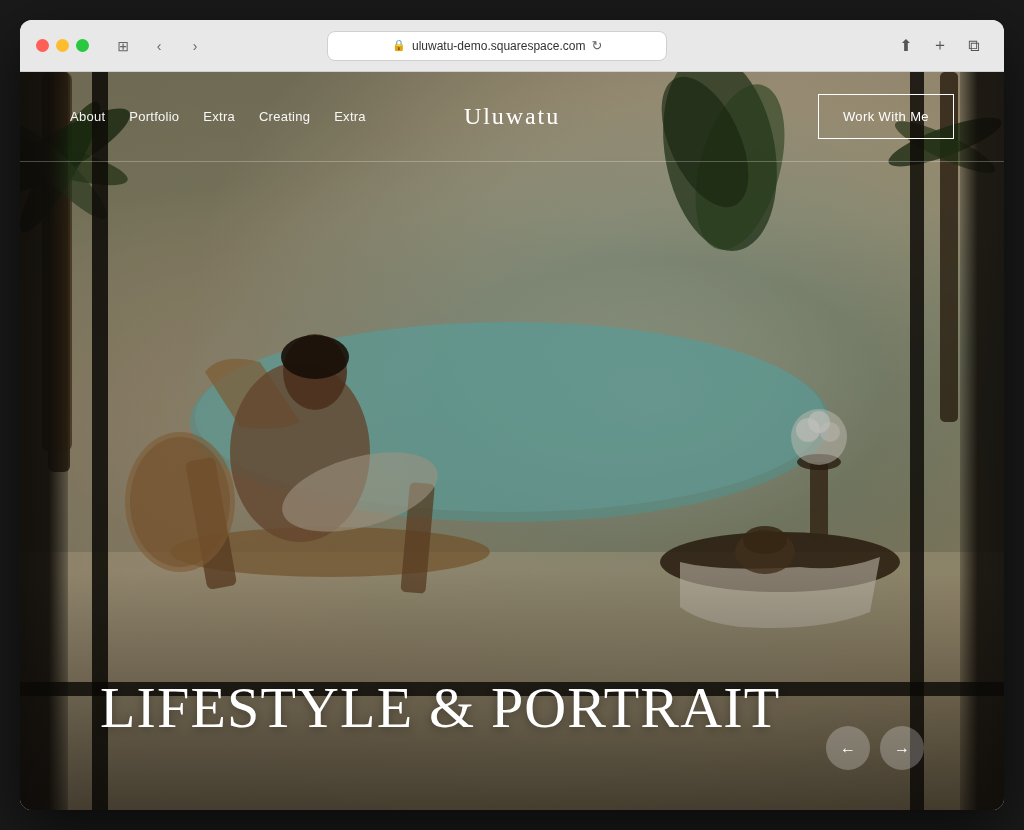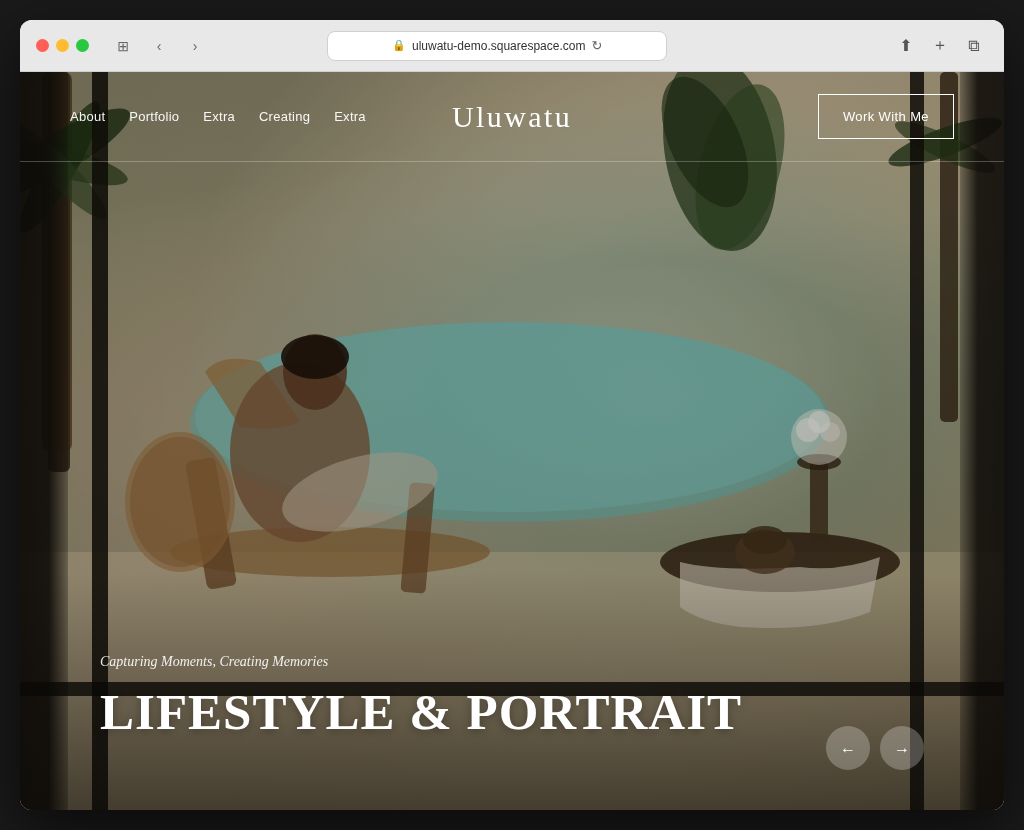--- a/index.html
+++ b/index.html
@@ -171,21 +171,21 @@
     }
 
     .nav-center {
       position: absolute;
       left: 50%;
       transform: translateX(-50%);
     }
 
     .site-title {
       color: white;
-      font-size: 30px;
+      font-size: 24px;
       font-weight: 300;
       letter-spacing: 0.08em;
       font-family: Georgia, 'Times New Roman', serif;
     }
 
     .nav-right {
       flex: 1;
       display: flex;
       justify-content: flex-end;
     }
@@ -214,22 +214,22 @@
       font-size: 14px;
       font-style: italic;
       font-family: Georgia, 'Times New Roman', serif;
       margin-bottom: 14px;
       opacity: 0.9;
       font-weight: 400;
     }
 
     .hero-title {
       color: white;
-      font-size: 51px;
-      font-weight: 700;
+      font-size: 58px;
+      font-weight: 400;
       line-height: 1.1;
       text-transform: uppercase;
       letter-spacing: 0.02em;
       font-family: Georgia, 'Times New Roman', serif;
       text-shadow: 0 2px 8px rgba(0,0,0,0.3);
     }
 
     
     .slider-arrows {
       position: absolute;
@@ -408,21 +408,20 @@
       </div>
       <div class="nav-center">
         <span class="site-title">Uluwatu</span>
       </div>
       <div class="nav-right">
         <button class="cta-button">Work With Me</button>
       </div>
     </nav>
 
     <div class="hero-content">
-      <p class="hero-subtitle">Capturing Moments, Creating Memories</p>
       <h1 class="hero-title">
         <span>LIFESTYLE &amp; PORTRAIT</span><br>
       </h1>
     </div>
 
     <div class="slider-arrows">
       <button class="arrow-btn">←</button>
       <button class="arrow-btn">→</button>
     </div>
   </div>

